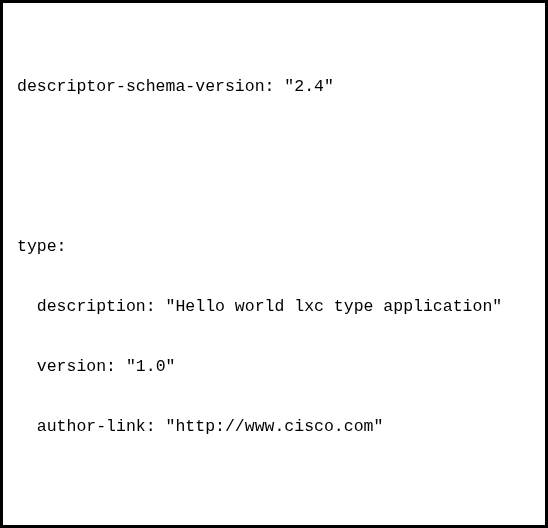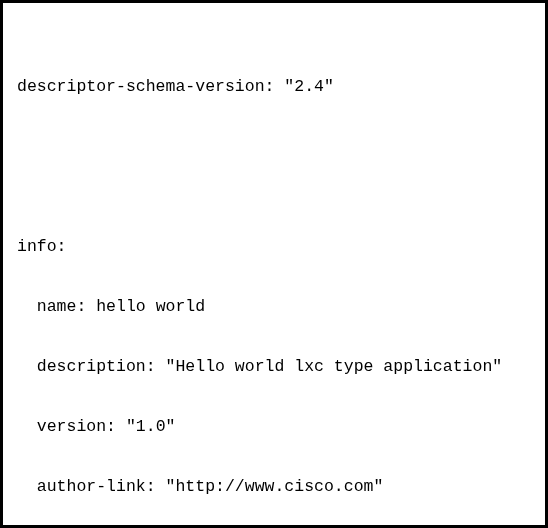--- a/index.html
+++ b/index.html
@@ -26,22 +26,21 @@
 </style>
 </head>
 <body>
 
 <div class="frame">
 
   <span class="line"><span>descriptor-schema-version:</span> <span>"2.4"</span></span>
 
   <div class="blank"></div>
 
-  <span class="line">info:</span>
-  <span class="line indent1"><span>name:</span> <span>hello world</span></span>
+  <span class="line">type:</span>
   <span class="line indent1"><span>description:</span> <span>"Hello world lxc type application"</span></span>
   <span class="line indent1"><span>version:</span> <span>"1.0"</span></span>
   <span class="line indent1"><span>author-link:</span> <span>"http://www.cisco.com"</span></span>
   
 
   
 
   
 
   

